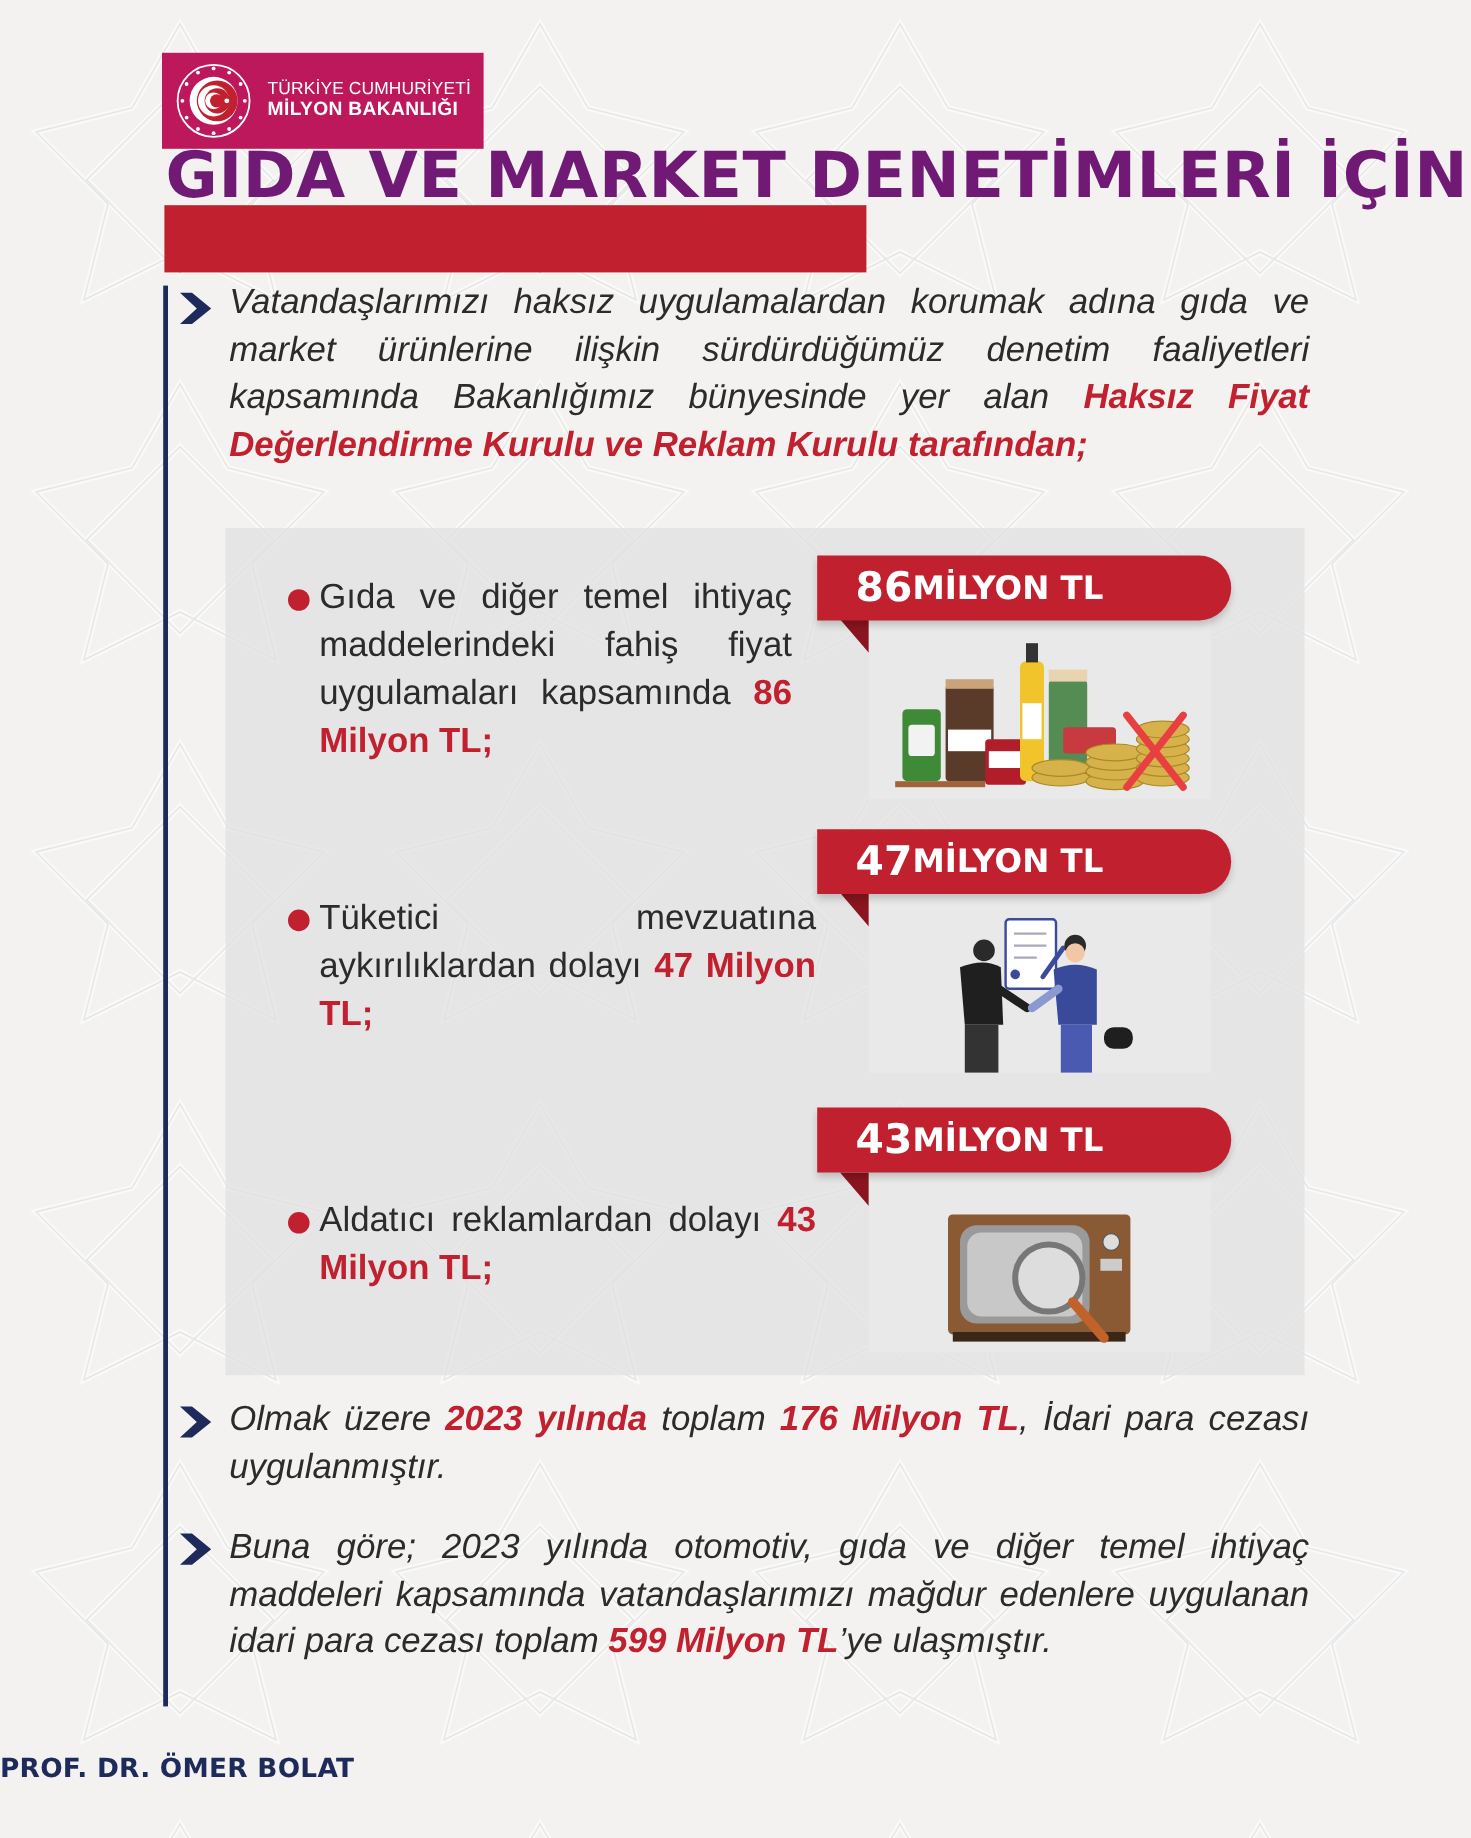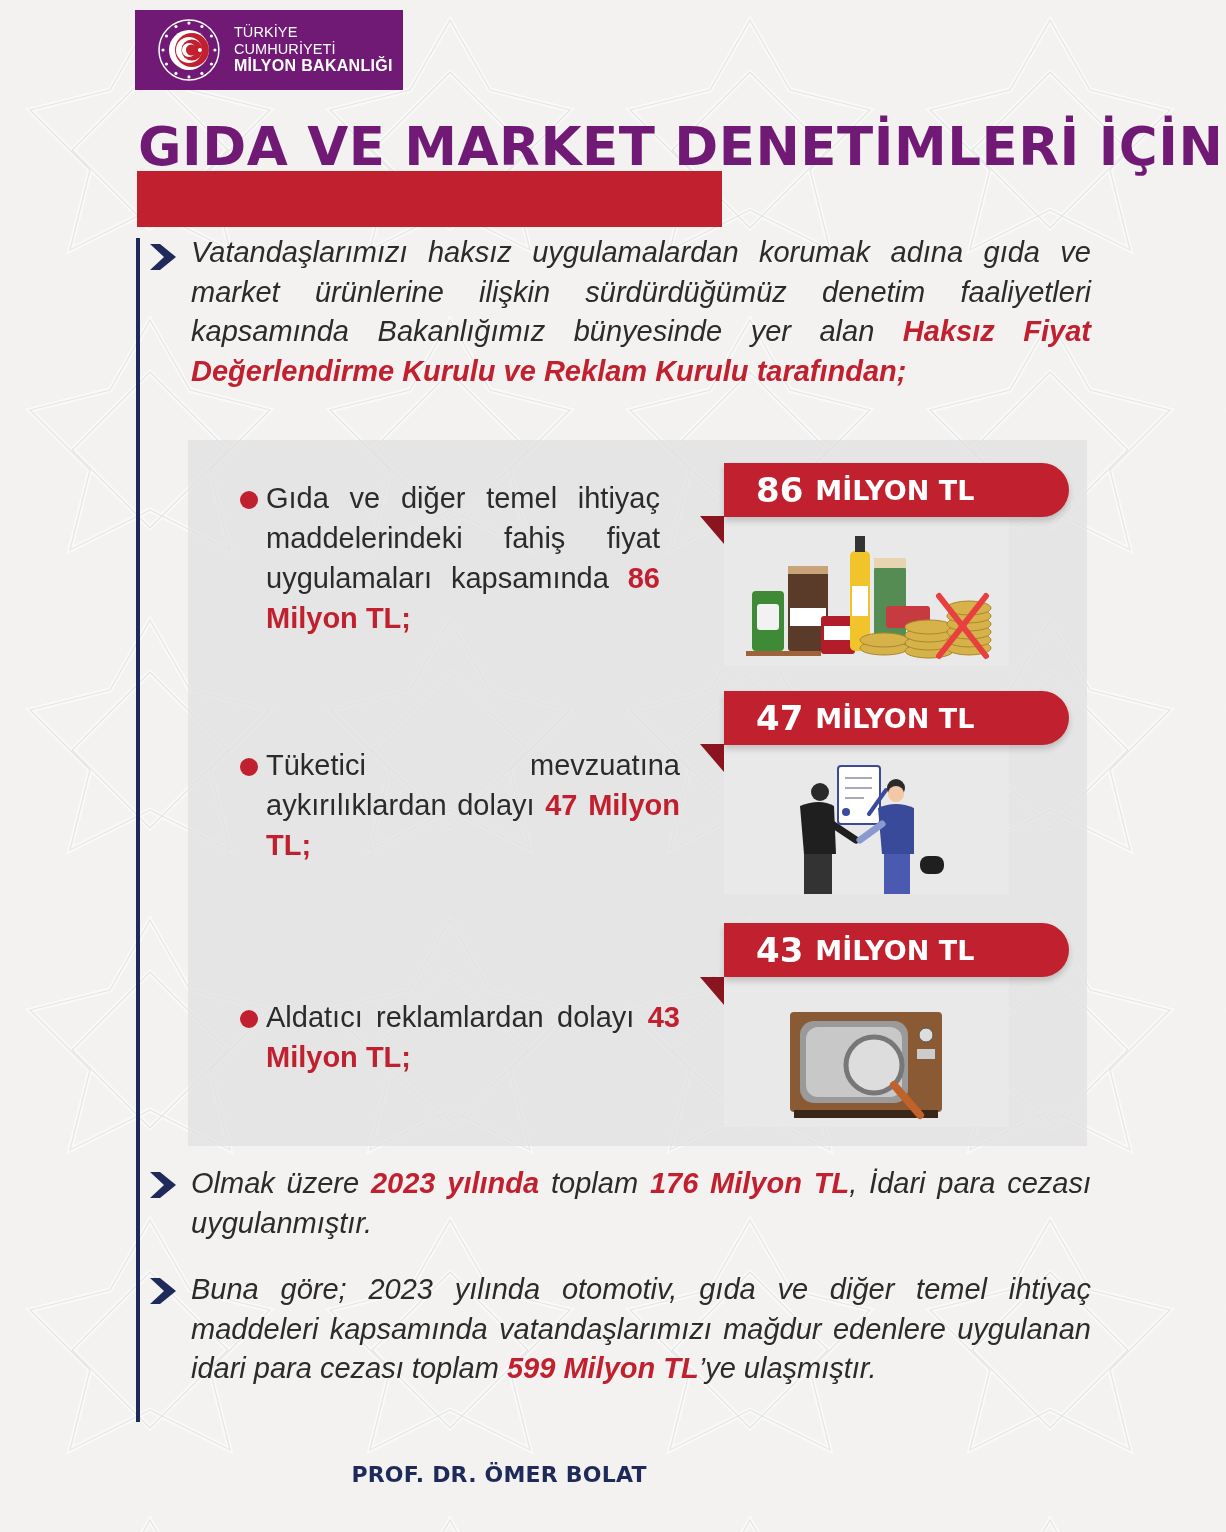--- a/index.html
+++ b/index.html
@@ -7,22 +7,22 @@
   body {
     position: relative;
     font-family: "Liberation Sans", "DejaVu Sans", sans-serif;
     background: #f3f2f1;
     color: #2a2a2a;
   }
   .bg-pattern { position: absolute; inset: 0; z-index: 0; opacity: 0.55; }
   .page { position: absolute; inset: 0; z-index: 1; }
 
   .logo {
-    position: absolute; left: 135px; top: 10px; width: 268px; height: 80px;
-    background: #701a75; display: flex; align-items: center; padding-left: 21px;
+    position: absolute; left: 135px; top: 44px; width: 268px; height: 80px;
+    background: #be185d; display: flex; align-items: center; padding-left: 10px;
   }
   .logo-emblem { width: 66px; height: 66px; }
   .logo-text { margin-left: 12px; color: #fff; line-height: 1.15; }
   .logo-line1 { font-size: 14.5px; font-weight: 400; letter-spacing: 0.1px; }
   .logo-line2 { font-size: 16px; font-weight: 700; letter-spacing: 0.3px; }
 
   .title-line1 {
     position: absolute; left: 138px; top: 116px;
     font-family: "DejaVu Sans", sans-serif; font-weight: 700;
     font-size: 53px; color: #701a75; letter-spacing: 0.5px;
@@ -59,40 +59,40 @@
     color: #2b2b2b; text-align: justify; text-align-last: left;
   }
   .bullet .dot {
     position: absolute; left: 0; top: 13px; width: 18px; height: 18px;
     border-radius: 50%; background: #c1202f;
   }
   .bullet .txt { display: block; padding-left: 26px; }
   .bullet .red { color: #c1202f; font-weight: 700; }
 
   .ribbon {
-    position: absolute; left: 724px; width: 345px; height: 54px;
+    position: absolute; left: 681px; width: 345px; height: 54px;
     background: #c1202f; border-radius: 0 27px 27px 0;
     box-shadow: 0 4px 6px rgba(0,0,0,0.18);
     color: #fff; font-family: "DejaVu Sans", sans-serif; font-weight: 700;
     display: flex; align-items: center; padding-left: 32px; white-space: nowrap;
   }
   .ribbon .num { font-size: 34px; }
-  .ribbon .unit { font-size: 27px; margin-left: 12px; }
+  .ribbon .unit { font-size: 27px; }
   .ribbon-fold {
     position: absolute; left: 700px; width: 0; height: 0;
     border-top: 28px solid #8a1520; border-left: 24px solid transparent;
   }
   .card {
     position: absolute; left: 724px; width: 285px; height: 150px;
     background: #e9e9e9;
   }
   .illus { position: absolute; left: 0; top: 0; width: 100%; height: 100%; }
 
   .signature {
-    position: absolute; left: 0; width: 998px; text-align: center;
+    position: absolute; left: 0; width: 998px; 
     color: #1e2a5a;
   }
   .sig-name { top: 1462px; font-family: "DejaVu Sans", sans-serif; font-weight: 700; font-size: 22px; letter-spacing: 0.2px; }
   .sig-role { top: 1490px; font-size: 18px; letter-spacing: 0.8px; }
 </style>
 </head>
 <body>
 
 <svg class="bg-pattern" width="1226" height="1532" viewBox="0 0 1226 1532">
   <defs>

